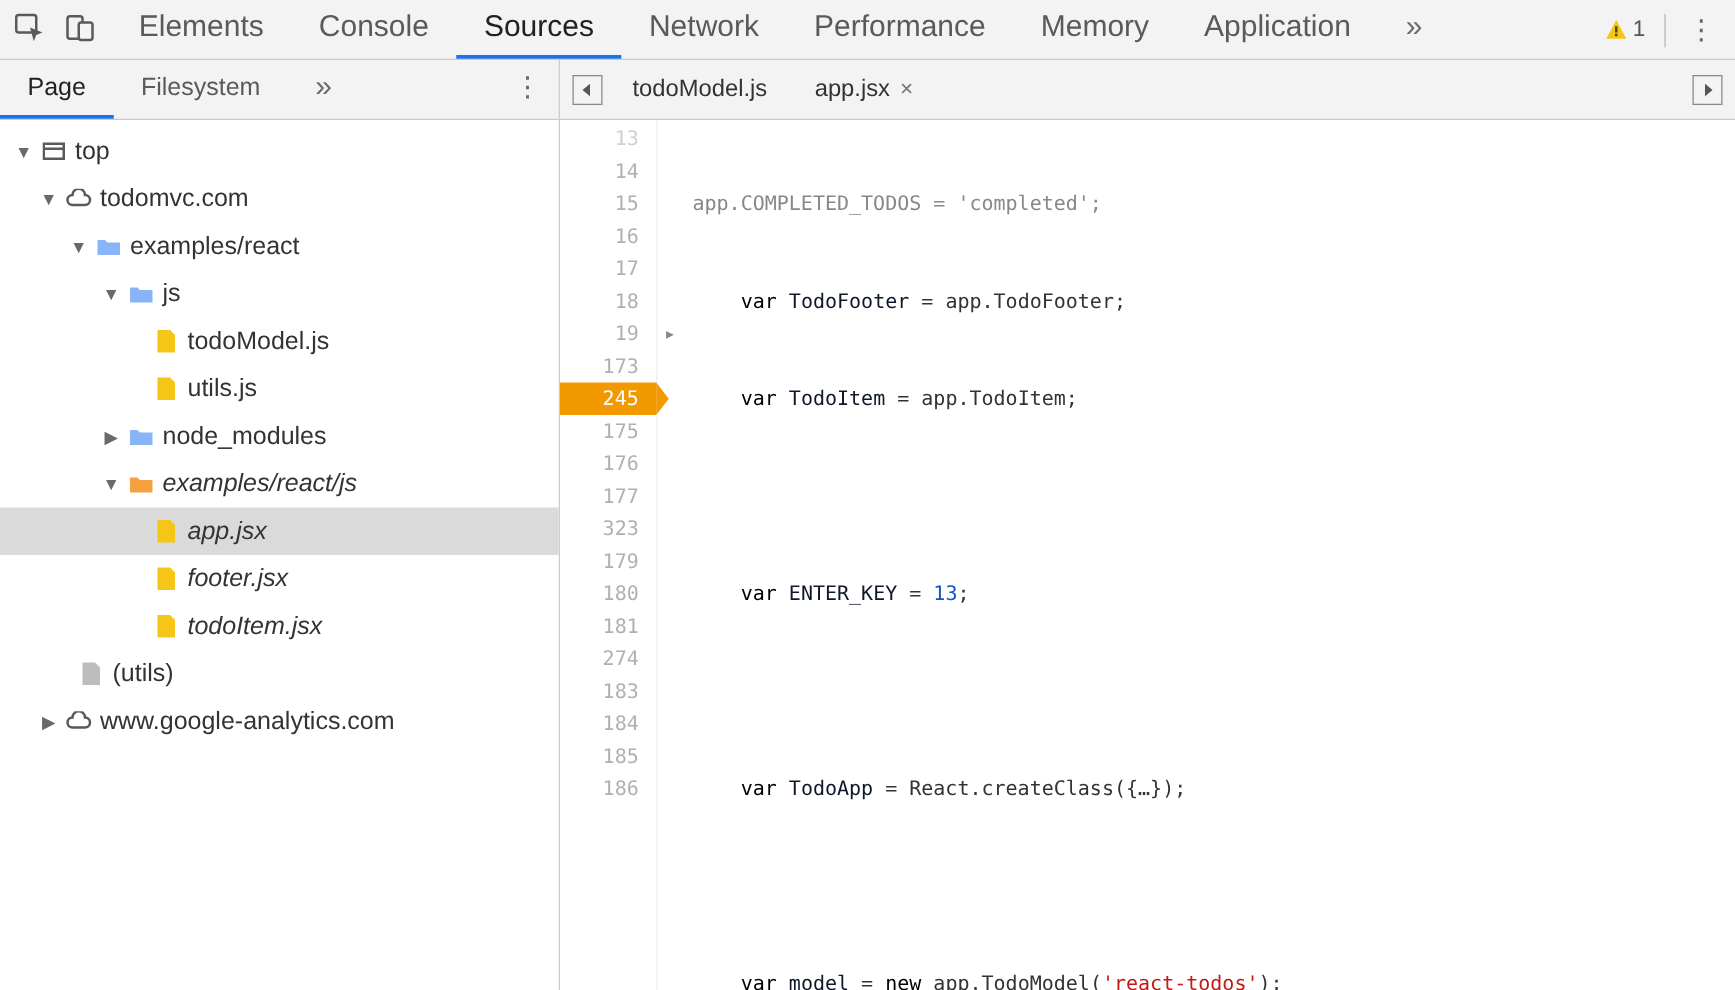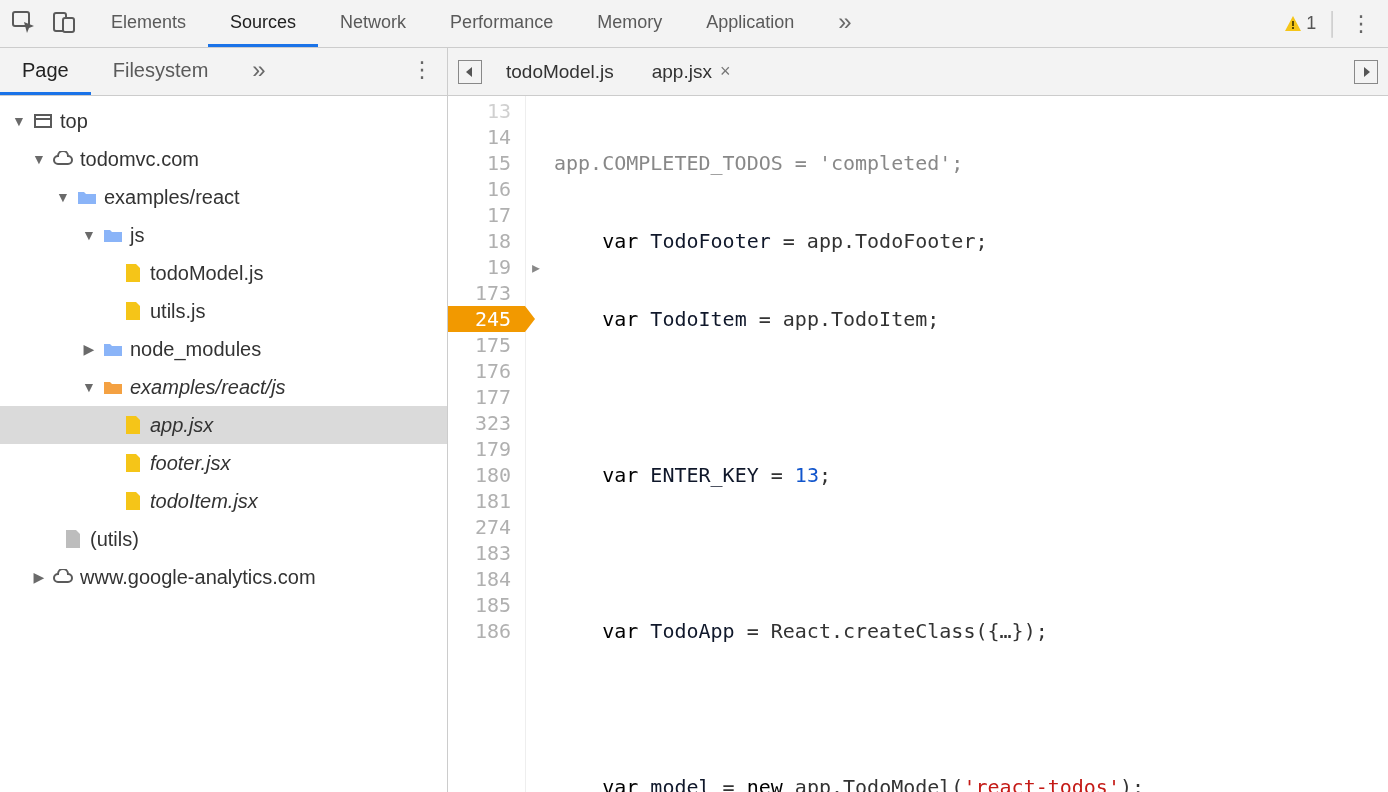--- a/index.html
+++ b/index.html
@@ -32,21 +32,21 @@
 .tabs-row {
   display: flex;
   flex: 1;
   height: 100%;
   align-items: stretch;
 }
 .tab {
   display: flex;
   align-items: center;
   padding: 0 22px;
-  font-size: 18px;
+  font-size: 24px;
   color: #5a5a5a;
   cursor: pointer;
   border-bottom: 3px solid transparent;
 }
 .tab.active {
   color: #212121;
   border-bottom-color: #1a73e8;
 }
 .toolbar-right {
   display: flex;
@@ -149,21 +149,21 @@
   display: inline-flex;
   justify-content: center;
 }
 .label-italic { font-style: italic; }
 
 
 .editor {
   flex: 1;
   display: flex;
   font-family: Menlo, Consolas, monospace;
-  font-size: 20px;
+  font-size: 16px;
   line-height: 26px;
   overflow: hidden;
   position: relative;
 }
 .gutter {
   width: 78px;
   text-align: right;
   color: #b0b0b0;
   background: #fff;
   padding-top: 2px;
@@ -233,20 +233,21 @@
     </span>
     <span class="svg-ico">
       <svg width="24" height="24" viewBox="0 0 24 24">
           <rect x="2" y="3" width="12" height="18" rx="2" fill="none" stroke="#5a5a5a" stroke-width="2"></rect>
           <rect x="11" y="8" width="11" height="14" rx="2" fill="#f3f3f3" stroke="#5a5a5a" stroke-width="2"></rect>
         </svg>
     </span>
   </div>
   <div class="tabs-row">
     <div class="tab">Elements</div>
+    <div class="tab">Console</div>
     <div class="tab active">Sources</div>
     <div class="tab">Network</div>
     <div class="tab">Performance</div>
     <div class="tab">Memory</div>
     <div class="tab">Application</div>
     <div class="tab" style="font-size:24px;color:#6a6a6a;">»</div>
   </div>
   <div class="toolbar-right">
     <span class="warn-badge">
       <svg width="18" height="18" viewBox="0 0 18 18">

